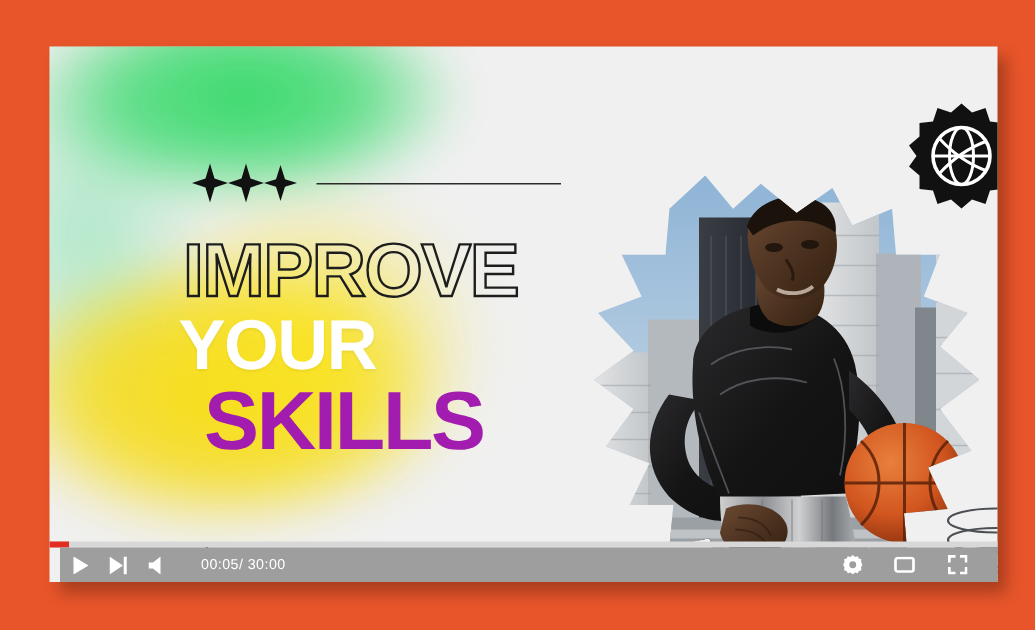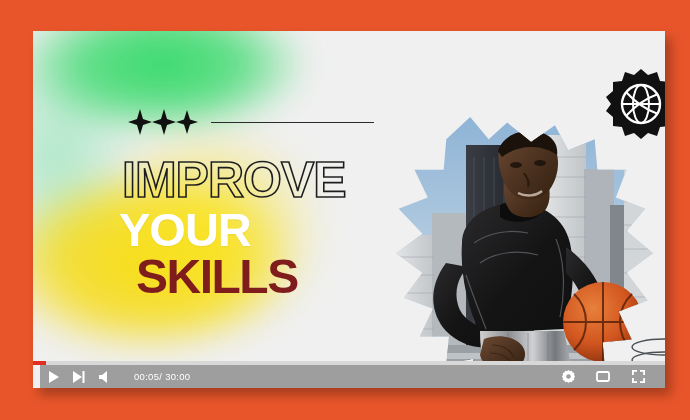--- a/index.html
+++ b/index.html
@@ -47,21 +47,21 @@
     top:124px;font-size:50px;font-weight:800;
     color:transparent;
     -webkit-text-stroke:1.6px #1d1d1d;
     letter-spacing:-1px;
   }
   .hl-your{
     top:175px;left:86px;font-size:47px;font-weight:800;color:#ffffff;letter-spacing:-1px;
     text-shadow:0 1px 2px rgba(0,0,0,.06);
   }
   .hl-skills{
-    top:222px;left:103px;font-size:48px;font-weight:800;color:#7f1d1d;letter-spacing:-1.5px;
+    top:222px;left:103px;font-size:55px;font-weight:800;color:#a21caf;letter-spacing:-1.5px;
   }
 
   
   .cta{
     position:absolute;left:101px;top:284px;width:175px;height:35px;
     cursor:pointer;
   }
   .cta svg{position:absolute;left:0;top:0;}
   .cta span{
     position:absolute;left:0;top:0;width:160px;height:35px;

